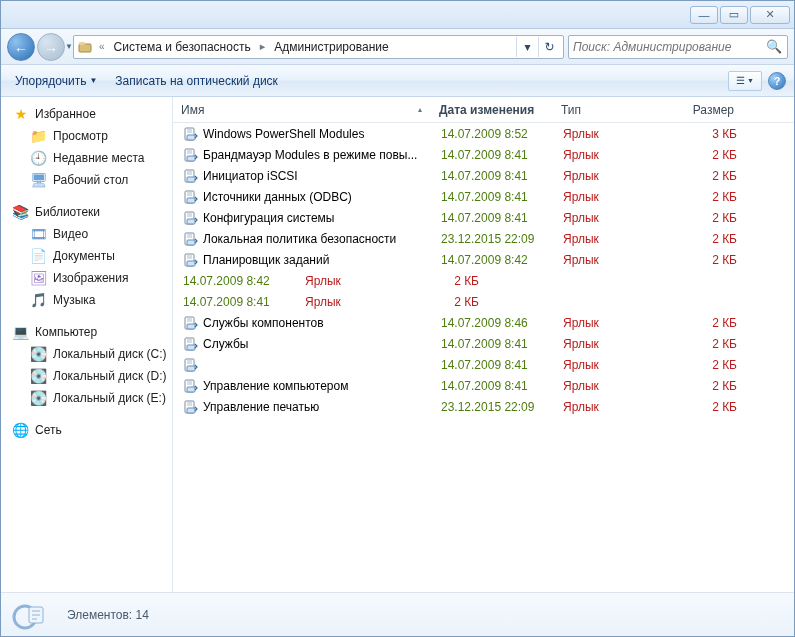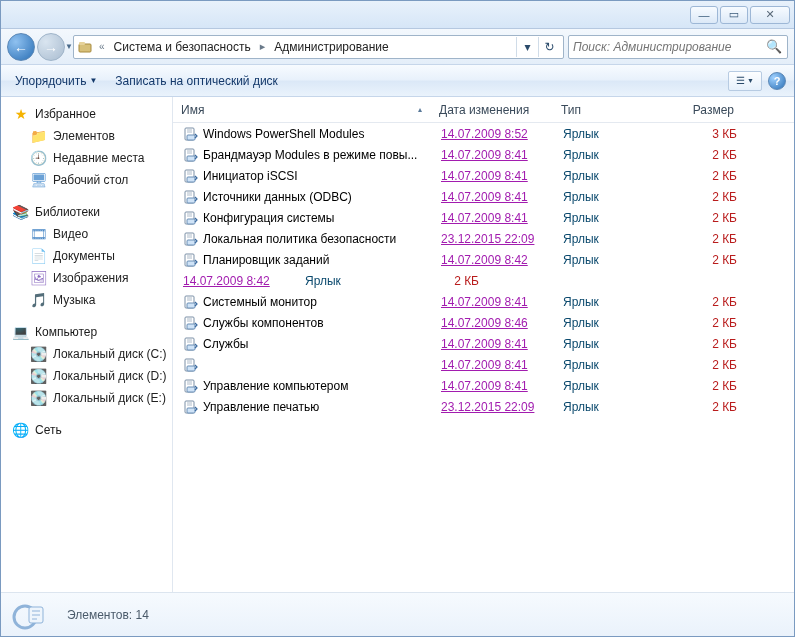--- a/index.html
+++ b/index.html
@@ -91,30 +91,30 @@
   .side-icon { width:16px; height:16px; flex-shrink:0; display:inline-flex; align-items:center; justify-content:center; font-size:14px;}
   .ic-star { color:#f5b301; } .ic-folder{color:#f2c26b;} .ic-lib{color:#6aa1d6;}
   .ic-vid{color:#4a88c6;} .ic-doc{color:#5a9a5a;} .ic-img{color:#8a6ac0;} .ic-mus{color:#c06a9a;}
   .ic-comp{color:#6a7a8a;} .ic-drive{color:#7a8a9a;} .ic-net{color:#4a9a8a;}
 
   
   .filepane { flex:1; display:flex; flex-direction:column; overflow:hidden; }
   .cols { display:flex; height:26px; border-bottom:1px solid #e4e9f0; align-items:center; color:#3a4a5a; }
   .col { padding:4px 8px; border-right:1px solid transparent; display:flex; align-items:center; gap:4px;}
   .col-name { width: 258px; }
-  .col-date { width: 122px; }
+  .col-date { width: 122px; font-weight: bold; }
   .col-type { width: 110px; }
   .col-size { width: 80px; text-align:right; justify-content:flex-end;}
   .sort-ind { font-size:8px; color:#5a7a9a; margin-left:auto;}
   .rows { overflow-y:auto; }
   .row { display:flex; align-items:center; height:21px; padding-left:2px;}
   .cell { padding:0 8px; white-space:nowrap; overflow:hidden; text-overflow:ellipsis; }
   .cell-name { width:258px; display:flex; align-items:center; gap:4px;}
-  .cell-date { width:122px; color:#a21caf;text-decoration:underline;}
-  .cell-type { width:110px; color:#0c4a6e;}
+  .cell-date { width:122px; color:#4d7c0f;}
+  .cell-type { width:110px; color:#b91c1c;}
   .cell-size { width:80px; text-align:right; color:#b91c1c;}
   .file-icon { width:16px; height:16px; flex-shrink:0; display:inline-flex; align-items:center; justify-content:center; font-size:12px;}
   .file-icon svg { width:16px; height:16px; }
 
   
   .statusbar { height:44px; border-top:1px solid #dce5ef; background:linear-gradient(#f6fafe,#eaf2fb); display:flex; align-items:center; padding:4px 10px; gap:20px;}
   .status-icon { width:36px; height:36px; }
   .status-text { color:#4a5a6a; }
 </style>
 </head>
@@ -172,21 +172,21 @@
 <div class="body">
   <div class="sidebar">
 
     <div class="side-group">
       <div class="side-head">
         <span class="side-icon ic-star">★</span>
         <span>Избранное</span>
       </div>
       <div class="side-item">
         <span class="side-icon ic-folder">📁</span>
-        <span>Элементов</span>
+        <span>Просмотр</span>
       </div>
       <div class="side-item">
         <span class="side-icon ic-folder">🕘</span>
         <span>Недавние места</span>
       </div>
       <div class="side-item">
         <span class="side-icon ic-lib">🖥</span>
         <span>Рабочий стол</span>
       </div>
     </div>
@@ -363,31 +363,20 @@
           <div class="cell cell-date">14.07.2009 8:42</div>
           <div class="cell cell-type">Ярлык</div>
           <div class="cell cell-size">2 КБ</div>
         </div>
         <div class="row">
           <div class="cell cell-date">14.07.2009 8:42</div>
           <div class="cell cell-type">Ярлык</div>
           <div class="cell cell-size">2 КБ</div>
         </div>
         <div class="row">
-          <div class="cell cell-name">
-            <span class="file-icon">
-              <svg viewBox="0 0 16 16">
-                <rect x="2" y="2" width="9" height="12" rx="1" fill="#fff" stroke="#7a8fa6"></rect>
-                <rect x="4" y="9" width="8" height="5" rx="1" fill="#cfe3f7" stroke="#6a8fb6"></rect>
-                <path d="M4 4h5M4 6h5" stroke="#9ab" stroke-width="0.8"></path>
-                <path d="M12 12l2-2-2-2" fill="none" stroke="#3a6aa0" stroke-width="1.2"></path>
-              </svg>
-            </span>
-            <span>Системный монитор</span>
-          </div>
           <div class="cell cell-date">14.07.2009 8:41</div>
           <div class="cell cell-type">Ярлык</div>
           <div class="cell cell-size">2 КБ</div>
         </div>
         <div class="row">
           <div class="cell cell-name">
             <span class="file-icon">
               <svg viewBox="0 0 16 16">
                 <rect x="2" y="2" width="9" height="12" rx="1" fill="#fff" stroke="#7a8fa6"></rect>
                 <rect x="4" y="9" width="8" height="5" rx="1" fill="#cfe3f7" stroke="#6a8fb6"></rect>

